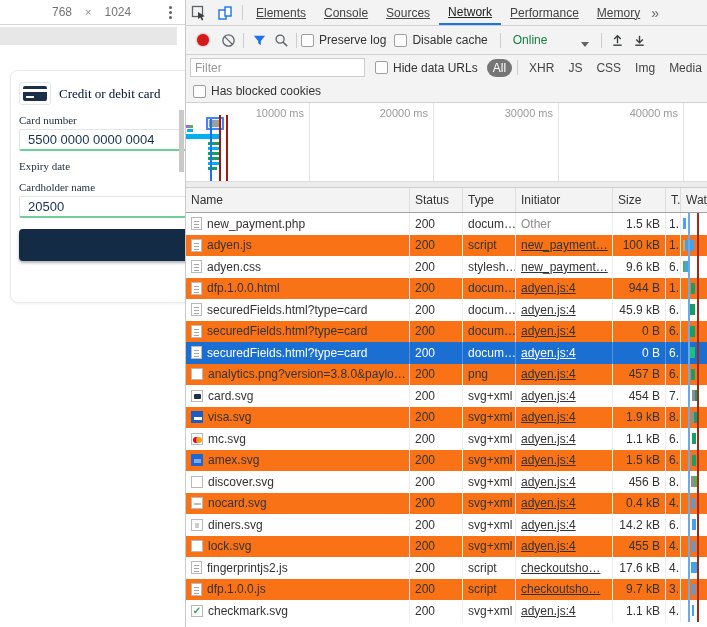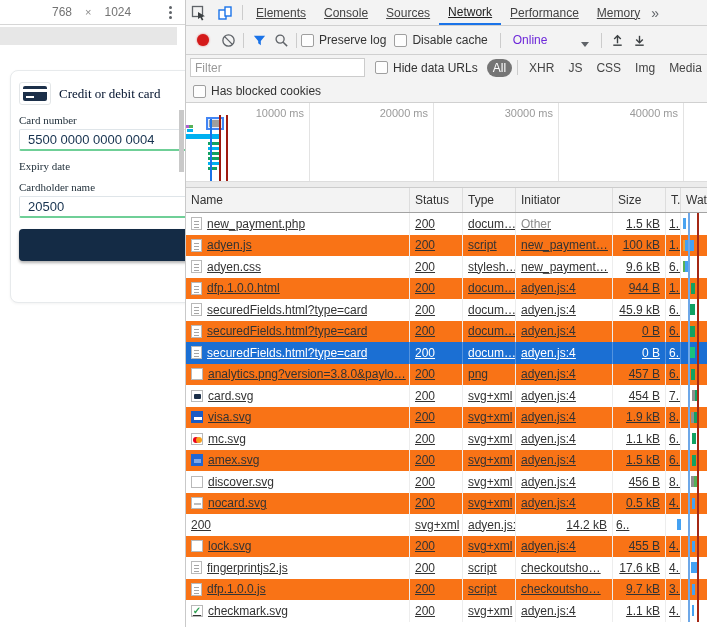--- a/index.html
+++ b/index.html
@@ -44,21 +44,21 @@
   .sep{width:1px;height:15px;background:#ccc;margin:0 4px;flex:none;}
   .tab{height:25px;display:flex;align-items:center;padding:8px 9px;color:#444;cursor:pointer;box-sizing:border-box;white-space:nowrap;text-decoration:underline;}
   .tab.active{color:#222;border-bottom:2px solid #1a73e8;}
   .more-tabs{margin-left:2px;color:#5f6368;font-size:14px;cursor:pointer;}
 
   .nettoolbar{height:28px;background:#f3f3f3;border-bottom:1px solid #d0d0d0;display:flex;align-items:center;}
   .record-dot{width:12px;height:12px;border-radius:50%;background:#d41a1a;margin:0 8px 0 11px;cursor:pointer;box-shadow:0 0 2px rgba(212,26,26,.7);}
   .icon-btn{width:22px;height:22px;display:flex;align-items:center;justify-content:center;cursor:pointer;flex:none;}
   .cb{width:11px;height:11px;border:1px solid #9f9f9f;border-radius:2px;background:#fdfdfd;flex:none;cursor:pointer;}
   .cb-lab{margin:0 8px 0 5px;color:#333;white-space:nowrap;}
-  .online{display:flex;align-items:flex-end;gap:34px;padding:0 8px;cursor:pointer;color:#6d28d9;}
+  .online{display:flex;align-items:flex-end;gap:34px;padding:0 8px;cursor:pointer;color:#15803d;}
   .chev{width:0;height:0;border-left:4px solid transparent;border-right:4px solid transparent;border-top:5px solid #5f6368;}
 
   .filterbar{height:25px;background:#f3f3f3;display:flex;align-items:center;padding-left:4px;white-space:nowrap;}
   .filter-input{width:165px;height:15px;border:1px solid #ccc;background:#fff;font-family:"Liberation Sans",sans-serif;
                 font-size:12px;color:#333;padding:1px 4px;outline:none;flex:none;}
   .filter-input::placeholder{color:#999;}
   .fb-cb{margin-left:10px;}
   .pill{padding:2px 6px;margin:0 1px;color:#444;cursor:pointer;border-radius:9px;}
   .pill.selected{background:#757575;color:#fff;}
 
@@ -70,21 +70,21 @@
   .ov-rect,.ov-vline{position:absolute;}
   .ov-sel{position:absolute;border:2px solid #4285f4;background:rgba(66,133,244,.15);box-sizing:border-box;}
   .ov-bottom{position:absolute;left:0;right:0;bottom:0;height:5px;background:#ececec;border-top:1px solid #ddd;}
 
   .grid{display:grid;grid-template-columns:224px 53px 53px 97px 53px 15px 1fr;}
   .ghead{height:24px;background:#f3f3f3;border-bottom:1px solid #a3a3a3;}
   .hcell{display:flex;align-items:center;padding-left:5px;border-right:1px solid #ddd;overflow:hidden;white-space:nowrap;color:#333;cursor:pointer;}
   .hcell:last-child{border-right:none;}
 
   #rows{position:relative;}
-  .row{height:21.5px;cursor:pointer;text-decoration:underline;}
+  .row{height:21.5px;cursor:pointer;}
   .row.alt{background:#f97316;}
   .row.selected{background:#1b6fd3;color:#fff;}
   .cell{display:flex;align-items:center;padding-left:5px;border-right:1px solid #ededed;overflow:hidden;white-space:nowrap;height:100%;box-sizing:border-box;}
   .row.selected .cell{border-right-color:rgba(255,255,255,.25);}
   .name-cell{gap:5px;}
   .ntext{overflow:hidden;text-overflow:ellipsis;}
   .size-cell{justify-content:flex-end;padding-right:5px;padding-left:2px;}
   .time-cell{padding-left:3px;}
   .wf-cell{position:relative;border-right:none;padding-left:0;}
   .wf-bar{position:absolute;top:5px;height:11px;}
@@ -548,27 +548,33 @@
             <span class="ficon sq nocard">
               <b></b>
             </span>
             <span class="ntext">nocard.svg</span>
           </div>
           <div class="cell">200</div>
           <div class="cell">svg+xml</div>
           <div class="cell">
             <span class="init-link">adyen.js:4</span>
           </div>
-          <div class="cell size-cell">0.5 kB</div>
+          <div class="cell size-cell">0.4 kB</div>
           <div class="cell time-cell">4..</div>
           <div class="cell wf-cell">
             <span class="wf-bar" style="left: 11px; width: 3px; background: rgb(68, 161, 242);"></span>
           </div>
         </div>
         <div class="grid row">
+          <div class="cell name-cell">
+            <span class="ficon sq diners">
+              <b></b>
+            </span>
+            <span class="ntext">diners.svg</span>
+          </div>
           <div class="cell">200</div>
           <div class="cell">svg+xml</div>
           <div class="cell">
             <span class="init-link">adyen.js:4</span>
           </div>
           <div class="cell size-cell">14.2 kB</div>
           <div class="cell time-cell">6..</div>
           <div class="cell wf-cell">
             <span class="wf-bar" style="left: 11px; width: 4px; background: rgb(68, 161, 242);"></span>
           </div>

